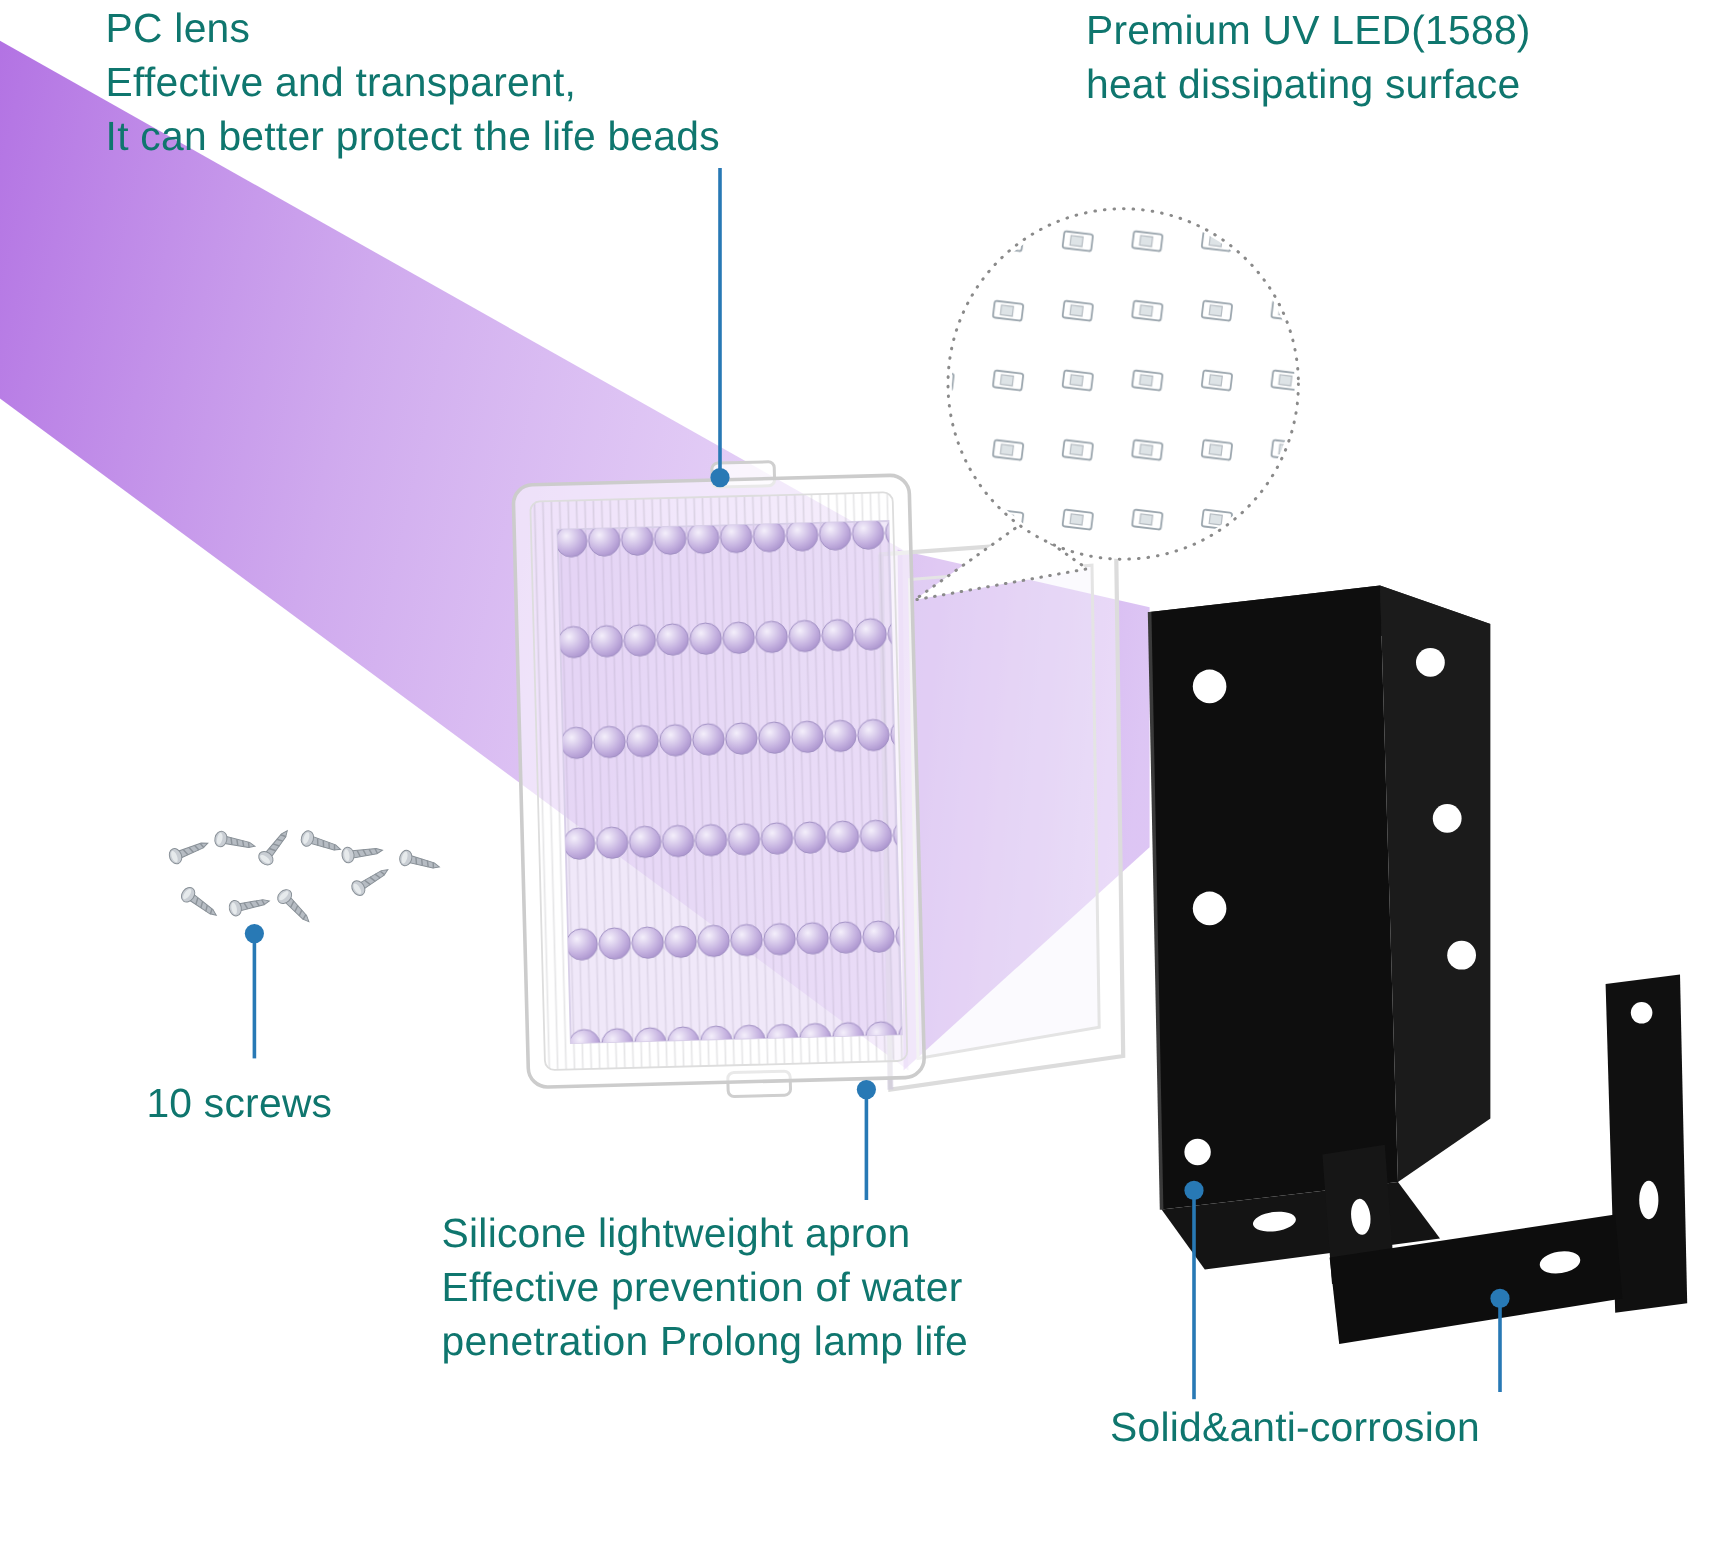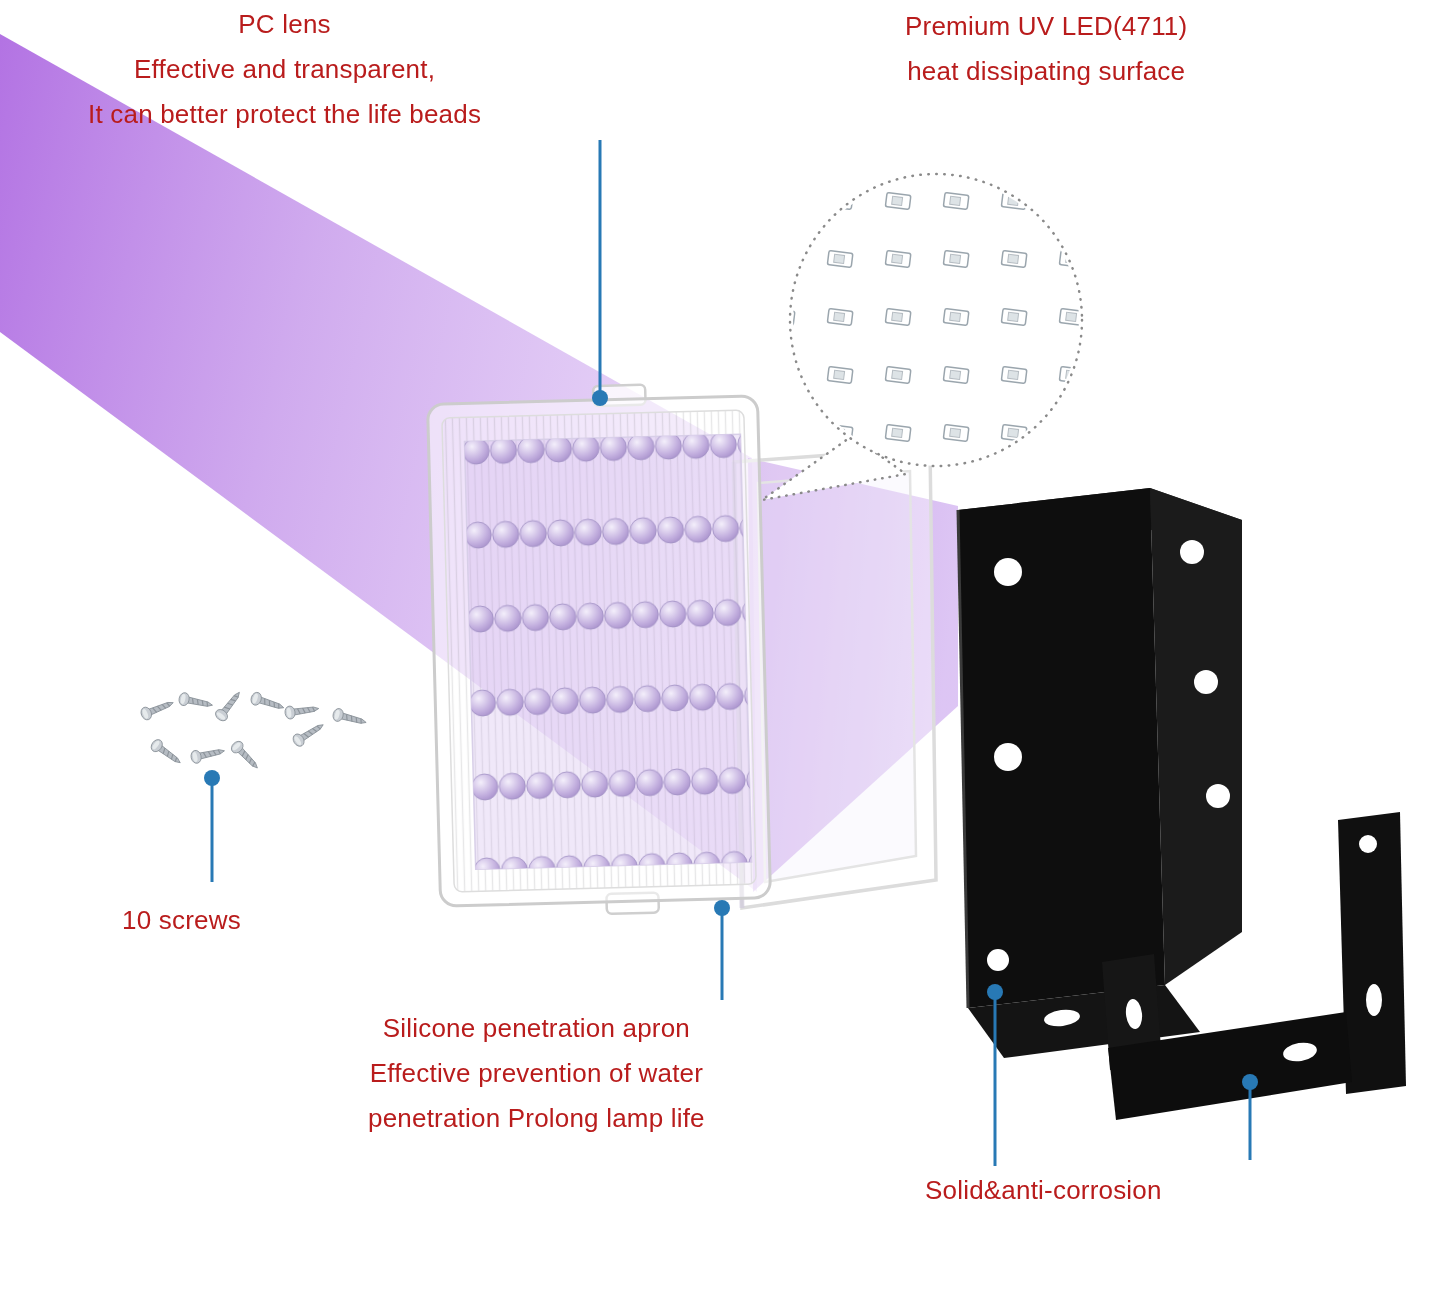--- a/index.html
+++ b/index.html
@@ -2,22 +2,22 @@
 <html><head>
 <meta charset="utf-8">
 <style>
   html,body{margin:0;padding:0;background:#fff;}
   .stage{
     position:relative;width:1445px;height:1305px;background:#ffffff;overflow:hidden;
     font-family:"Liberation Sans",sans-serif;
   }
   svg.scene{position:absolute;left:0;top:0;}
   .label{
-    position:absolute;color:#b91c1c;font-size:26px;line-height:45px;
-    letter-spacing:.2px;white-space:nowrap;z-index:5;text-align:center;
+    position:absolute;color:#0f766e;font-size:34px;line-height:45px;
+    letter-spacing:.2px;white-space:nowrap;z-index:5;
   }
   .label div{white-space:nowrap;}
 </style>
 </head>
 <body>
 
 <div class="stage">
 
   <svg class="scene" width="1445" height="1305" viewBox="0 0 1445 1305">
     <defs>
@@ -147,30 +147,30 @@
     </g>
   </svg>
 
   <div class="label" style="left:88px;top:2px">
     <div>PC lens</div>
     <div>Effective and transparent,</div>
     <div>It can better protect the life beads</div>
   </div>
 
   <div class="label" style="left:905px;top:4px">
-    <div>Premium UV LED(4711)</div>
+    <div>Premium UV LED(1588)</div>
     <div>heat dissipating surface</div>
   </div>
 
   <div class="label" style="left:122px;top:898px">
     <div>10 screws</div>
   </div>
 
   <div class="label" style="left:368px;top:1006px">
-    <div>Silicone penetration apron</div>
+    <div>Silicone lightweight apron</div>
     <div>Effective prevention of water</div>
     <div>penetration Prolong lamp life</div>
   </div>
 
   <div class="label" style="left:925px;top:1168px;line-height:44px">
     <div>Solid&amp;anti-corrosion</div>
   </div>
 
 </div>
 

